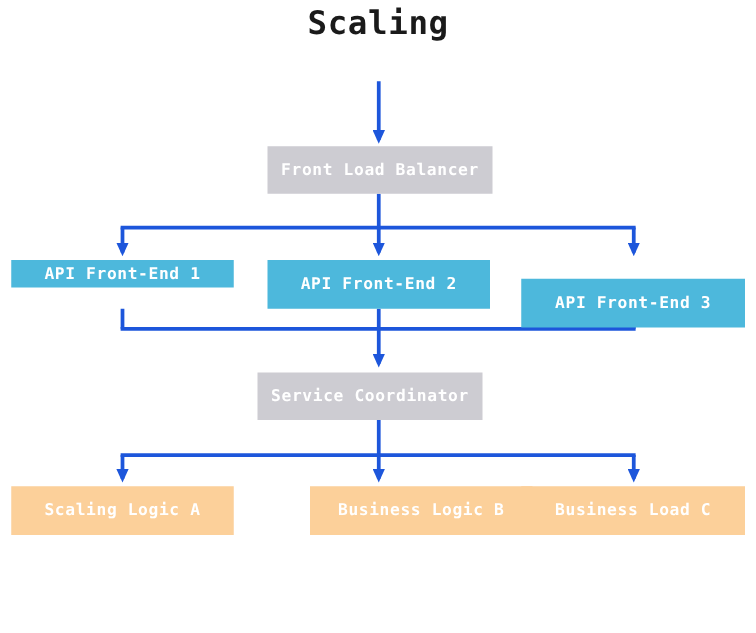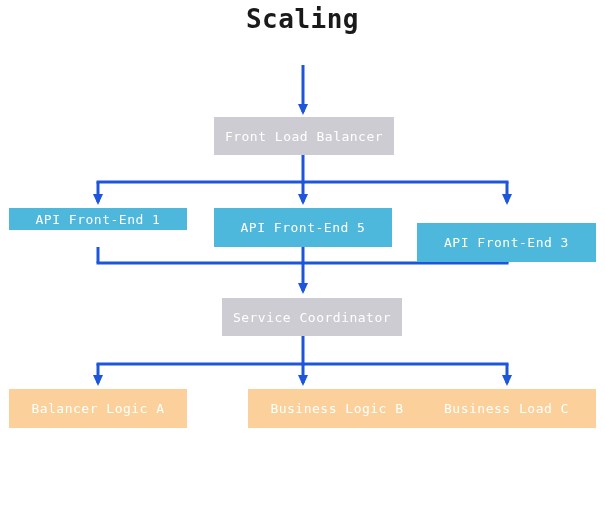--- a/index.html
+++ b/index.html
@@ -41,35 +41,35 @@
   }
   .ahp {
     fill: var(--arrow, #1d56db);
   }
   .node {
     position: absolute;
     display: flex;
     align-items: center;
     justify-content: center;
     font-size: 13px;
-    font-weight: normal;
+    font-weight: bold;
     letter-spacing: 0.5px;
     color: var(--node-text, #ffffff);
     box-sizing: border-box;
     white-space: nowrap;
   }
   .gray   { background: var(--node-gray, #cdccd2); }
   .blue   { background: var(--node-blue, #4db8dc); }
   .orange { background: var(--node-orange, #fcd09a); }
 
   #n-flb  { left: 214px; top: 117px; width: 180px; height: 38px; }
   #n-api1 { left: 9px;   top: 208px; width: 178px; height: 22px; }
   #n-api2 { left: 214px; top: 208px; width: 178px; height: 39px; }
   #n-api3 { left: 417px; top: 208px; width: 179px; height: 39px; margin-top: 15px; }
-  #n-sc   { left: 222px; top: 298px; width: 180px; height: 38px; }
+  #n-sc   { left: 206px; top: 298px; width: 180px; height: 38px; }
   #n-bla  { left: 9px;   top: 389px; width: 178px; height: 39px; }
   #n-blb  { left: 214px; top: 389px; width: 178px; height: 39px; margin-left: 34px; }
   #n-blc  { left: 417px; top: 389px; width: 179px; height: 39px; }
   #n-data { left: 94px;  top: 454px; width: 421px; height: 39px; }
 </style>
 </head>
 <body>
 
 <div class="stage">
 
@@ -99,26 +99,26 @@
     <path class="link" d="M96.5 364 L508.5 364"></path>
     <path class="link" d="M98 364 L98 383" marker-end="url(#ah)"></path>
     <path class="link" d="M303 364 L303 383" marker-end="url(#ah)"></path>
     <path class="link" d="M507 364 L507 383" marker-end="url(#ah)"></path>
   </svg>
 
   <div id="n-flb" class="node gray">Front Load Balancer</div>
 
   <div id="n-api1" class="node blue">API Front-End 1</div>
 
-  <div id="n-api2" class="node blue">API Front-End 5</div>
+  <div id="n-api2" class="node blue">API Front-End 2</div>
 
   <div id="n-api3" class="node blue">API Front-End 3</div>
 
   <div id="n-sc" class="node gray">Service Coordinator</div>
 
-  <div id="n-bla" class="node orange">Balancer Logic A</div>
+  <div id="n-bla" class="node orange">Scaling Logic A</div>
 
   <div id="n-blb" class="node orange">Business Logic B</div>
 
   <div id="n-blc" class="node orange">Business Load C</div>
 
 
 </div>
 
 </body></html>

